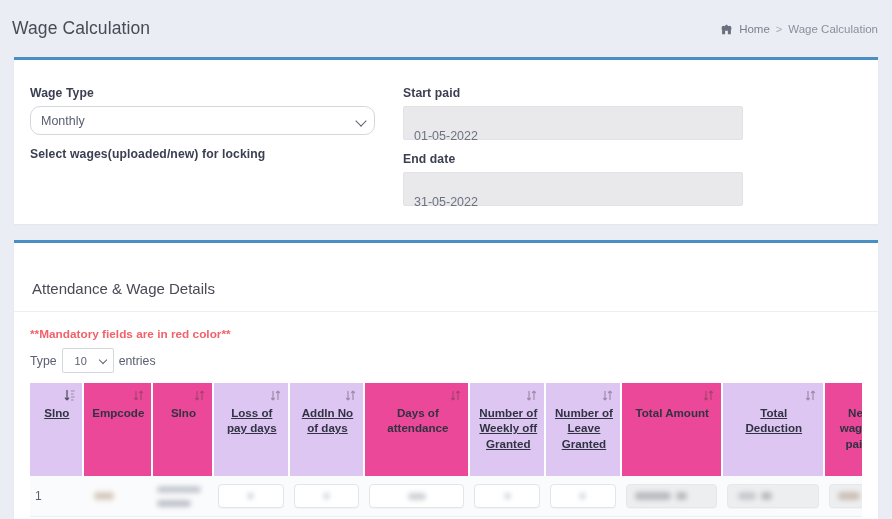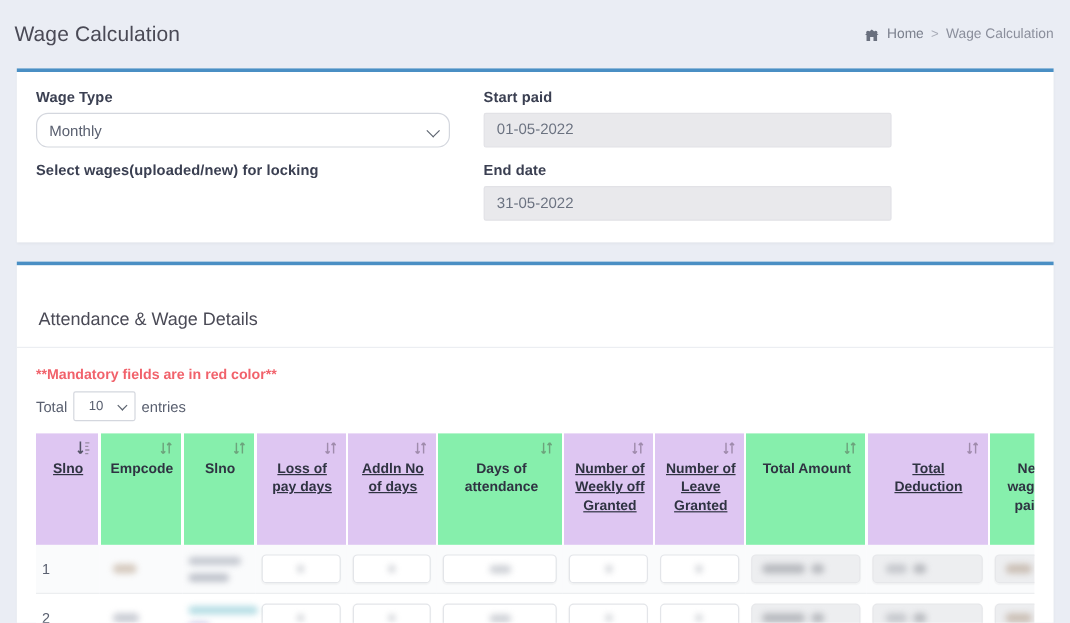--- a/index.html
+++ b/index.html
@@ -48,20 +48,21 @@
     background: #ffffff;
     border-top: 3px solid #4a8fc4;
     margin: 0 14px 16px 14px;
     box-shadow: 0 1px 2px rgba(0,0,0,.04);
   }
   .card-filter { padding: 14px 16px 18px 16px; }
 
   .form-grid {
     display: flex;
     gap: 28px;
+    margin-top: 12px;
   }
   .form-col { flex: 0 0 345px; }
   .form-col.right { flex: 0 0 340px; }
 
   .field { margin-bottom: 12px; }
   .field:last-child { margin-bottom: 0; }
   .field-label {
     display: block;
     font-size: 12.2px;
     font-weight: bold;
@@ -94,21 +95,21 @@
     width: 8px; height: 8px;
     border-right: 1.6px solid #5d6470;
     border-bottom: 1.6px solid #5d6470;
     transform: rotate(45deg);
     pointer-events: none;
   }
 
   .form-readonly {
     width: 100%;
     height: 29px;
-    padding: 0 10px;
+    padding: 16px 10px;
     font-size: 12.5px;
     color: #6b7280;
     background: #e9e9ec;
     border: 1px solid #e2e2e6;
     border-radius: 2px;
     font-family: "Liberation Sans", sans-serif;
     line-height: 27px;
   }
 
   
@@ -177,21 +178,21 @@
     vertical-align: top;
     padding: 22px 6px 8px 8px;
     font-size: 11.6px;
     font-weight: bold;
     color: #2f3342;
     position: relative;
     line-height: 1.33;
     border-right: 2px solid #ffffff;
     height: 93px;
   }
-  th.h-red   { background: #86efac; }
+  th.h-red   { background: #ec4899; }
   th.h-purple{ background: #dec6f2; text-decoration: underline; }
 
   .sort-ico {
     position: absolute;
     top: 6px; right: 7px;
     width: 11px; height: 13px;
     opacity: .42;
   }
   .sort-ico.active { opacity: .85; }
 
@@ -298,21 +299,21 @@
 
 <div class="card card-table">
   <div class="card-table-header">
     <span class="card-table-title">Attendance &amp; Wage Details</span>
   </div>
   <div class="card-table-body">
 
     <div class="mandatory-note">**Mandatory fields are in red color**</div>
 
     <div class="length-ctl">
-      <span>Total</span>
+      <span>Type</span>
       <span class="len-select-wrap">
         <select class="len-select">
           <option>10</option>
         </select>
         <span class="len-chevron"></span>
       </span>
       <span>entries</span>
     </div>
 
     <div class="table-scroll">

